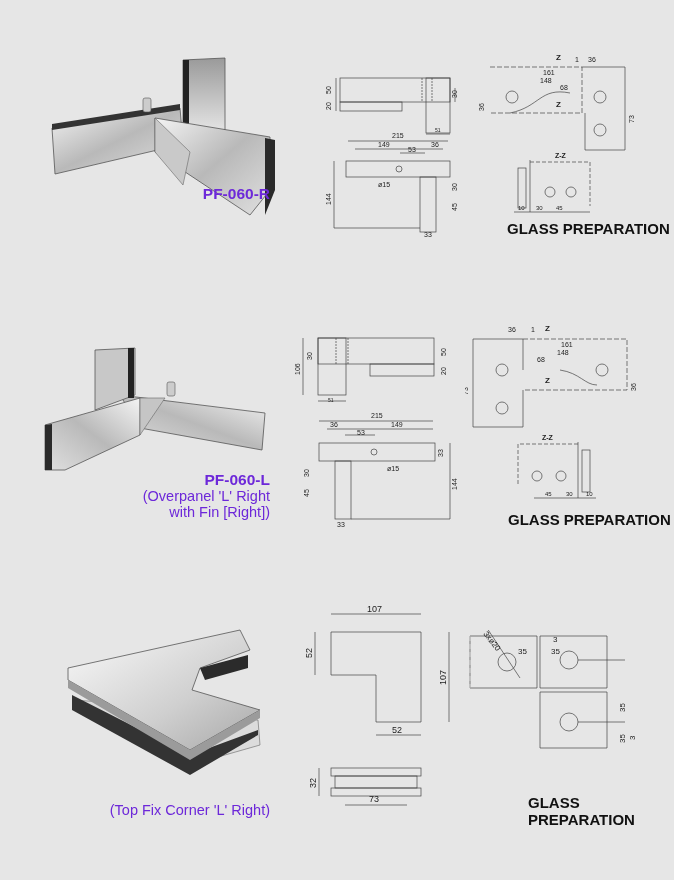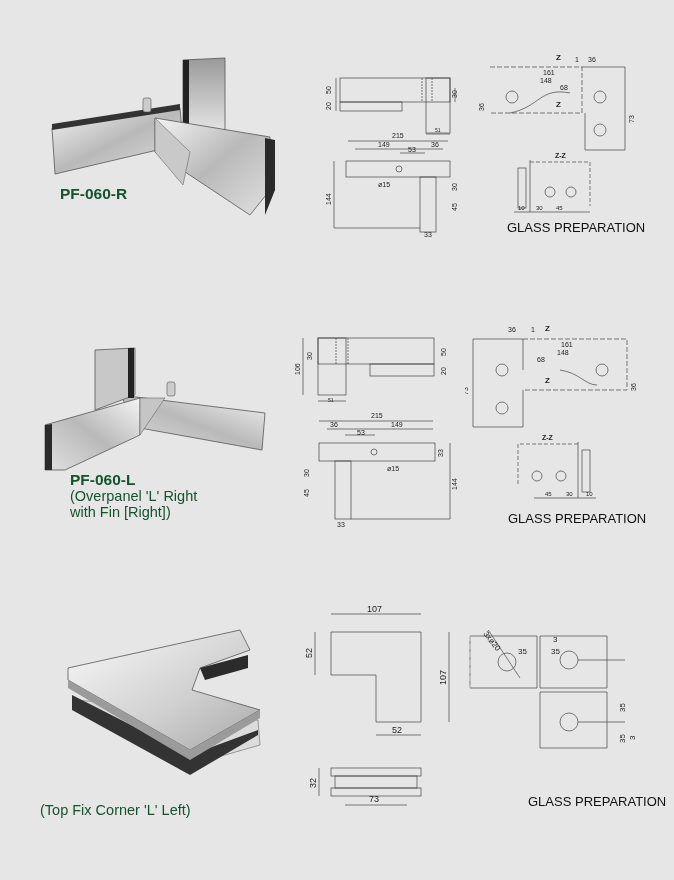--- a/index.html
+++ b/index.html
@@ -7,27 +7,27 @@
     width: 674px; height: 880px;
     background: #e6e6e6;
     font-family: "Liberation Sans", sans-serif;
     color: #1a1a1a;
     position: relative;
     overflow: hidden;
   }
   .section { position: absolute; left: 0; width: 674px; }
   .photo { position: absolute; }
   .caption {
-    position: absolute; text-align: left;
-    font-size: 14.5px; line-height: 16px; color: #14532d;
+    position: absolute; text-align: right;
+    font-size: 14.5px; line-height: 16px; color: #6d28d9;
   }
   .caption .code { font-weight: bold; font-size: 15.5px; }
   .drawing { position: absolute; }
   .gp-label {
-    position: absolute; font-size: 13px; font-weight: normal;
+    position: absolute; font-size: 15px; font-weight: bold;
     letter-spacing: 0; color: #111;
   }
   svg text { font-family: "Liberation Sans", sans-serif; fill: #222; }
 </style>
 </head>
 <body>
 
 <div class="section" style="top:0;height:280px;">
   <svg class="photo" width="300" height="200" style="left:0;top:40px;" viewBox="0 0 300 200">
     <defs>
@@ -231,21 +231,21 @@
           <stop offset="1" stop-color="#a8a8a8"></stop>
       </linearGradient>
     </defs>
     <polygon points="72,90 190,155 260,135 258,110 210,108 150,95" fill="#dcdcdc" stroke="#666" stroke-width="0.6"></polygon>
     <polygon points="72,85 190,145 258,120 258,125 190,165 72,100" fill="#333"></polygon>
     <polygon points="68,58 240,20 250,40 200,58 192,80 260,100 190,140 68,70" fill="url(#m5)" stroke="#555" stroke-width="0.8"></polygon>
     <polygon points="68,70 190,140 260,100 260,108 190,150 68,78" fill="#9b9b9b"></polygon>
     <polygon points="200,58 248,45 248,58 205,70" fill="#2b2b2b"></polygon>
   </svg>
   <div class="caption" style="left:40px;top:212px;width:230px;">
-    <div>(Top Fix Corner 'L' Left)</div>
+    <div>(Top Fix Corner 'L' Right)</div>
   </div>
 
   <svg class="drawing" width="165" height="210" style="left:295px;top:10px;" viewBox="0 0 165 210" fill="none" stroke="#444" stroke-width="0.7">
     <polyline points="36,32 126,32 126,122 81,122 81,75 36,75 36,32"></polyline>
     <line x1="36" y1="14" x2="126" y2="14"></line>
     <line x1="20" y1="32" x2="20" y2="75"></line>
     <line x1="154" y1="32" x2="154" y2="122"></line>
     <line x1="81" y1="135" x2="126" y2="135"></line>
     <rect x="36" y="168" width="90" height="8"></rect>
     <rect x="36" y="188" width="90" height="8"></rect>

